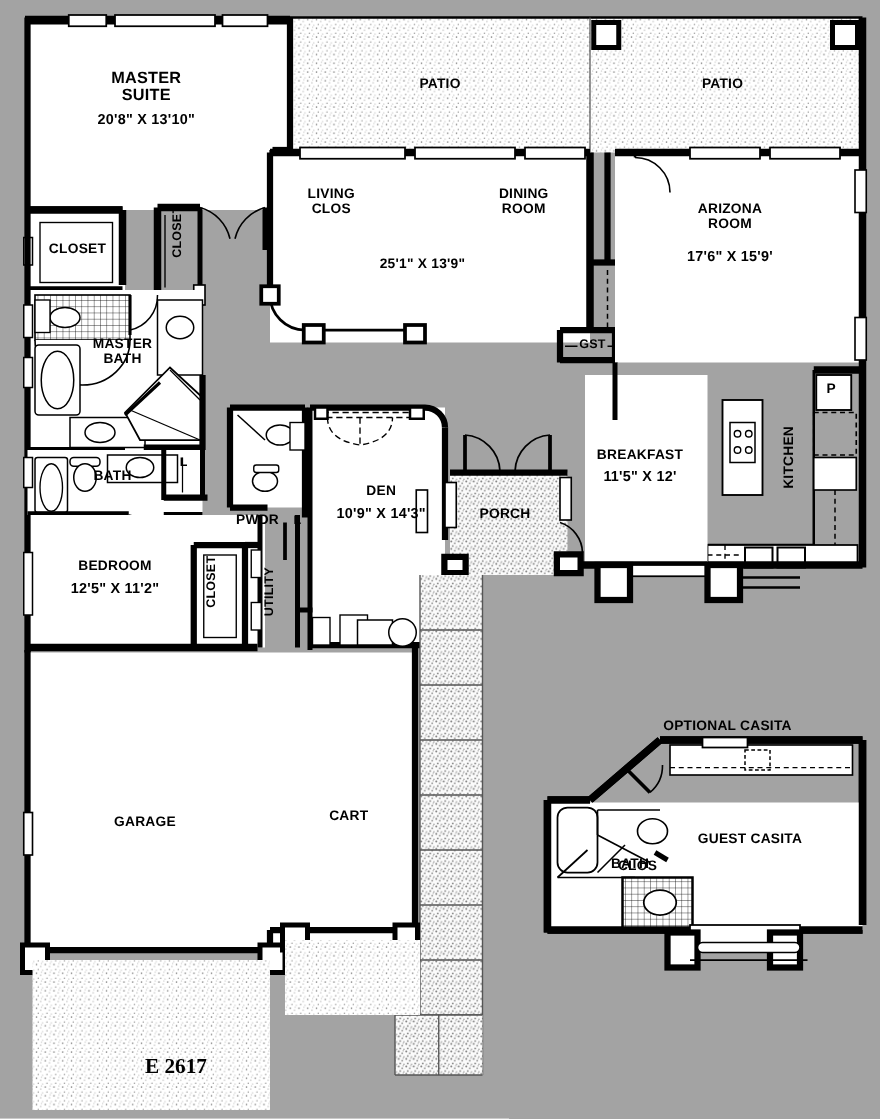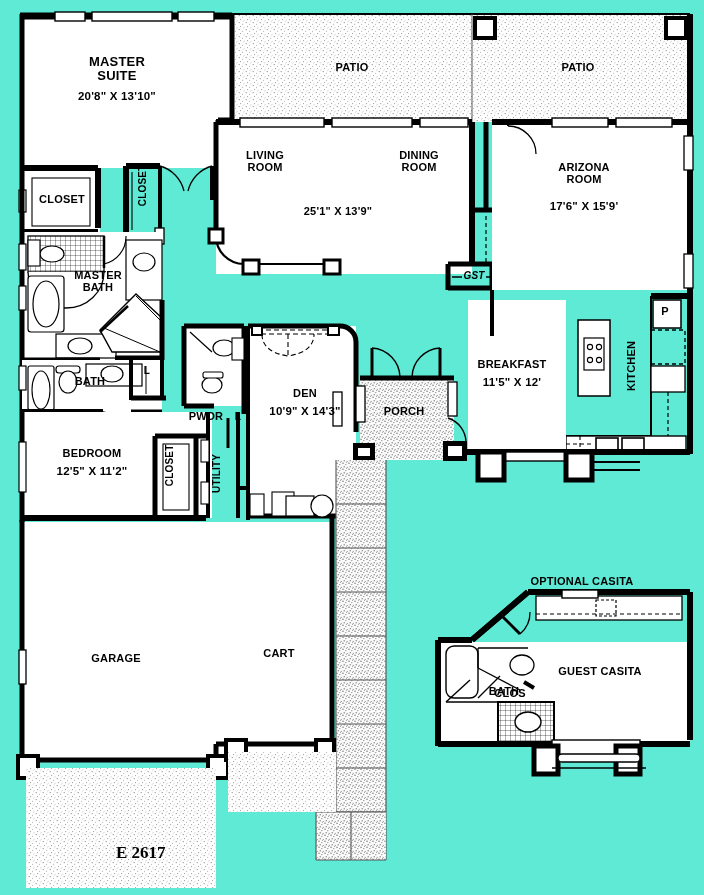--- a/index.html
+++ b/index.html
@@ -1,18 +1,18 @@
 <!DOCTYPE html>
 <html><head>
 <meta charset="utf-8">
 <title>Floor Plan</title>
 <style>
   html,body{margin:0;padding:0;background:#ffffff;}
   body{font-family:"Liberation Sans",sans-serif;}
-  #plan{position:relative;width:704px;height:895px;background:#5eead4;overflow:hidden;}
+  #plan{position:relative;width:704px;height:895px;background:#a3a3a3;overflow:hidden;}
   #plan svg{position:absolute;left:0;top:0;}
   .lbl{position:absolute;font-family:"Liberation Sans",sans-serif;font-weight:bold;
        color:#000;text-align:center;line-height:1.08;letter-spacing:0.2px;white-space:pre;}
   .lbl.r14{font-size:13px;}
   .lbl.r12{font-size:11px;}
   .lbl.r11{font-size:11px;}
   .lbl.r10{font-size:10px;}
   .lbl.dim{font-size:11.5px;}
   .vert{transform-origin:center center;}
   .title{position:absolute;font-family:"Liberation Serif",serif;font-weight:bold;
@@ -362,21 +362,21 @@
 </svg>
 
 <div class="lbl r14" style="left:57px;top:55px;width:120px;">MASTER
 SUITE</div>
 <div class="lbl dim" style="left:52px;top:90px;width:130px;">20'8" X 13'10"</div>
 
 <div class="lbl r12" style="left:312px;top:62px;width:80px;">PATIO</div>
 <div class="lbl r12" style="left:538px;top:62px;width:80px;">PATIO</div>
 
 <div class="lbl r12" style="left:225px;top:150px;width:80px;">LIVING
-ROOM</div>
+CLOS</div>
 <div class="lbl r12" style="left:379px;top:150px;width:80px;">DINING
 ROOM</div>
 <div class="lbl r12" style="left:278px;top:206px;width:120px;">25'1" X 13'9"</div>
 
 <div class="lbl r12" style="left:534px;top:162px;width:100px;">ARIZONA
 ROOM</div>
 <div class="lbl dim" style="left:524px;top:200px;width:120px;">17'6" X 15'9'</div>
 
 <div class="lbl r12" style="left:22px;top:194px;width:80px;">CLOSET</div>
 
@@ -403,21 +403,21 @@
 
 <div class="lbl r12" style="left:540px;top:666px;width:120px;">GUEST CASITA</div>
 <div class="lbl r12" style="left:474px;top:686px;width:60px;">BATH</div>
 <div class="lbl r11" style="left:441px;top:688px;width:50px;margin-left:44px;">CLOS</div>
 
 <div class="lbl r10 vert" style="left:119px;top:180px;width:48px;transform:rotate(-90deg);">CLOSET</div>
 <div class="lbl r10 vert" style="left:146px;top:460px;width:48px;transform:rotate(-90deg);">CLOSET</div>
 <div class="lbl r10 vert" style="left:193px;top:468px;width:48px;transform:rotate(-90deg);">UTILITY</div>
 <div class="lbl r11 vert" style="left:604px;top:360px;width:56px;transform:rotate(-90deg);">KITCHEN</div>
 
-<div class="lbl r10" style="left:458px;top:271px;width:32px;font-style:italic;">GST</div>
+<div class="lbl r10" style="left:458px;top:271px;width:32px;">GST</div>
 <div class="lbl r10" style="left:141px;top:366px;width:12px;">L</div>
 <div class="lbl r10" style="left:232px;top:412px;width:12px;">L</div>
 <div class="lbl r11" style="left:658px;top:306px;width:14px;">P</div>
 
 <div class="lbl r12" style="left:511px;top:576px;width:142px;">OPTIONAL CASITA</div>
 
 <div class="title" style="left:116px;top:798px;">
   <div>E 2617</div>
   
   

